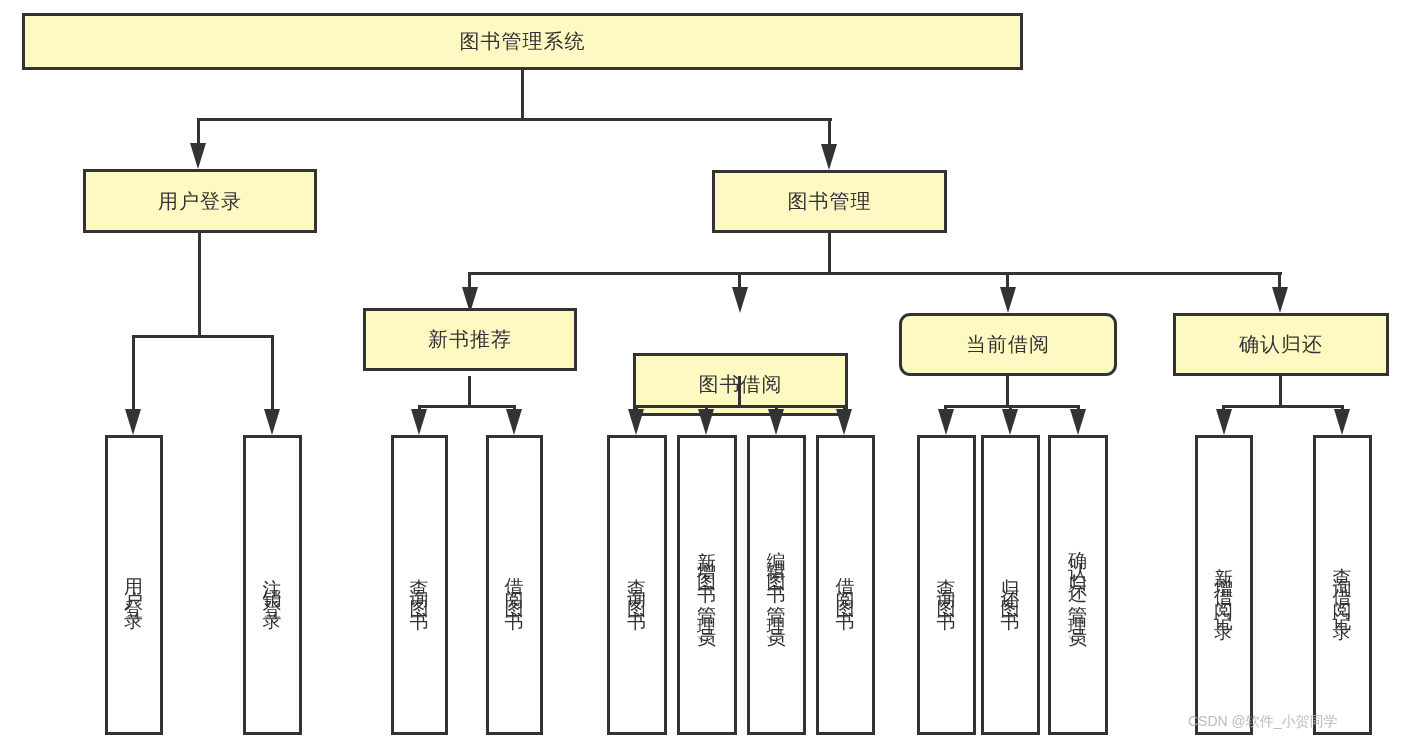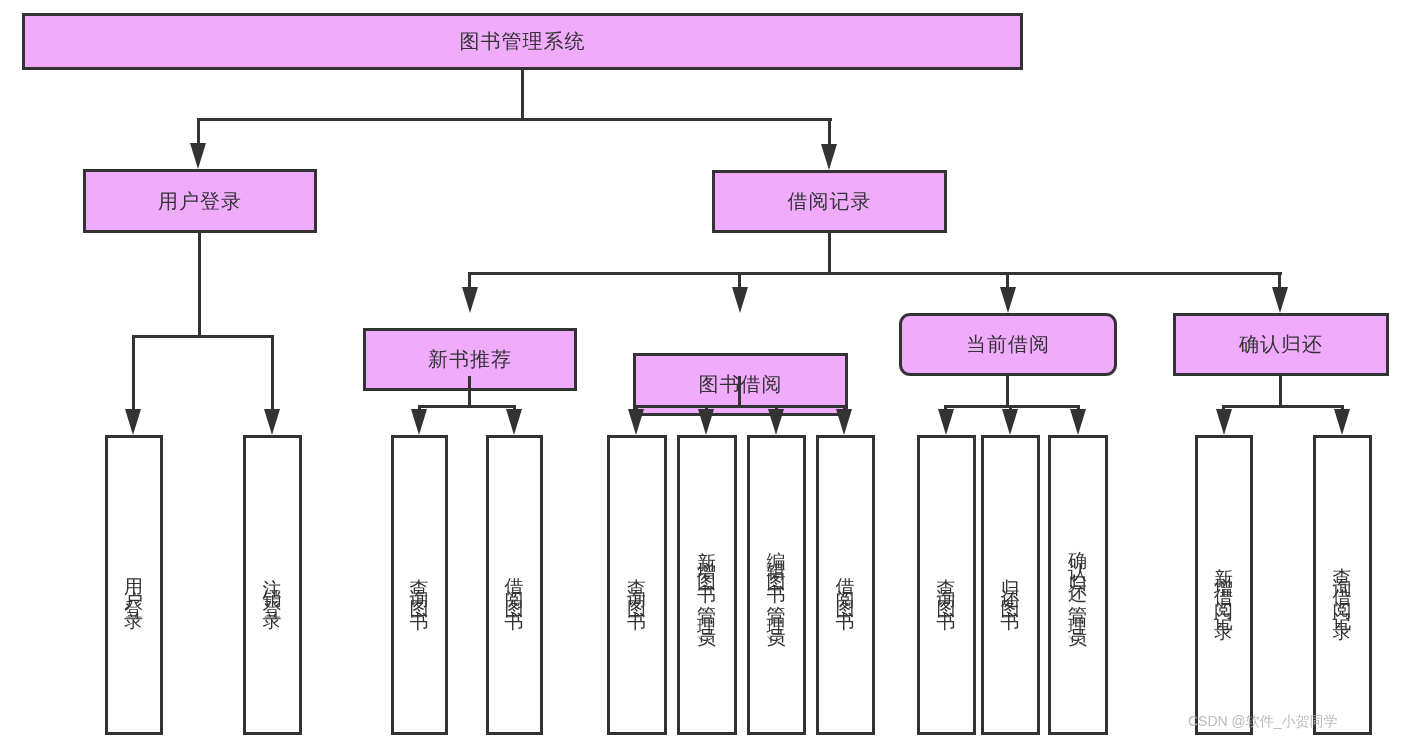--- a/index.html
+++ b/index.html
@@ -17,21 +17,21 @@
     position:relative;
     width:1405px;
     height:747px;
     background:var(--background);
     overflow:hidden;
   }
   .hbox{
     position:absolute;
     box-sizing:border-box;
     border:3px solid var(--line);
-    background:#f0abfc;
+    background:#fef9c3;
     display:flex;
     align-items:center;
     justify-content:center;
     font-size:20px;
     letter-spacing:1px;
     color:var(--text);
   }
   .vbox{
     position:absolute;
     box-sizing:border-box;
@@ -85,35 +85,35 @@
   <div class="line" style="left:197px;top:118px;width:635px;height:3px;"></div>
   <div class="line" style="left:197px;top:118px;width:3px;height:28px;"></div>
   <div class="line" style="left:828px;top:118px;width:3px;height:28px;"></div>
   <div class="arrow" style="left:190px;top:143px;"></div>
   <div class="arrow" style="left:821px;top:144px;"></div>
 
   <div class="hbox" style="left:83px;top:169px;width:234px;height:64px;">
     <span>用户登录</span>
   </div>
   <div class="hbox" style="left:712px;top:170px;width:235px;height:63px;">
-    <span>借阅记录</span>
+    <span>图书管理</span>
   </div>
 
   <div class="line" style="left:828px;top:233px;width:3px;height:41px;"></div>
   <div class="line" style="left:468px;top:272px;width:814px;height:3px;"></div>
   <div class="line" style="left:468px;top:272px;width:3px;height:18px;"></div>
   <div class="line" style="left:738px;top:272px;width:3px;height:18px;"></div>
   <div class="line" style="left:1006px;top:272px;width:3px;height:18px;"></div>
   <div class="line" style="left:1278px;top:272px;width:3px;height:18px;"></div>
   <div class="arrow" style="left:462px;top:287px;"></div>
   <div class="arrow" style="left:732px;top:287px;"></div>
   <div class="arrow" style="left:1000px;top:287px;"></div>
   <div class="arrow" style="left:1272px;top:287px;"></div>
 
-  <div class="hbox" style="left:363px;top:328px;width:214px;height:63px;">
+  <div class="hbox" style="left:363px;top:308px;width:214px;height:63px;">
     <span>新书推荐</span>
   </div>
   <div class="hbox" style="left:633px;top:313px;width:215px;height:63px;margin-top:40px;">
     <span>图书借阅</span>
   </div>
   <div class="hbox" style="left:899px;top:313px;width:218px;height:63px;border-radius:11px;">
     <span>当前借阅</span>
   </div>
   <div class="hbox" style="left:1173px;top:313px;width:216px;height:63px;">
     <span>确认归还</span>

